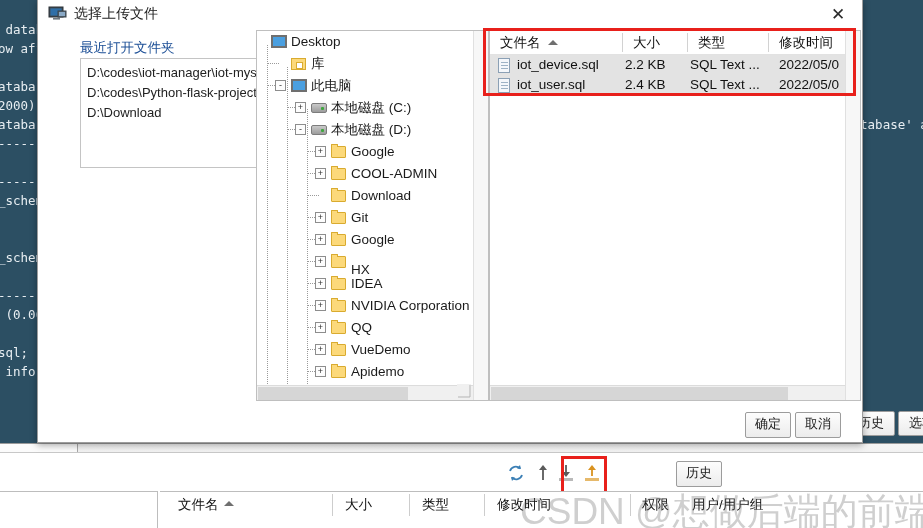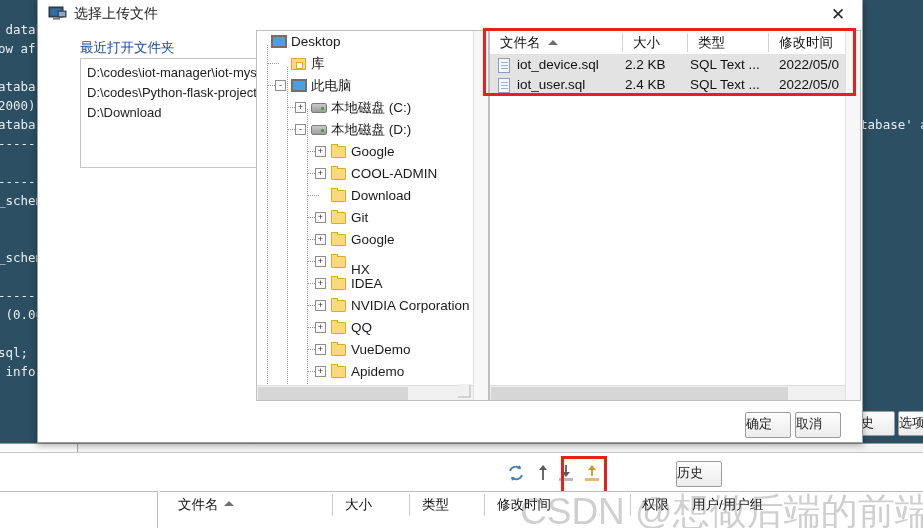--- a/index.html
+++ b/index.html
@@ -67,21 +67,21 @@
     background: #ffffff;
     border-top: 1px solid #c8c8c8;
   }
   .btn-win {
     position: absolute;
     background: linear-gradient(180deg,#fdfdfd 0%,#ececec 100%);
     border: 1px solid #9c9c9c;
     border-radius: 2px;
     font-size: 13px;
     color: #1a1a1a;
-    text-align: left;
+    text-align: center;
     line-height: 22px;
     height: 24px;
     cursor: default;
   }
   #history-bottom-button { left: 676px; top: 461px; width: 44px; }
   #history-behind-button { left: 847px; top: 411px; width: 46px; height: 23px; line-height:21px;}
   #options-behind-button { left: 898px; top: 411px; width: 46px; height: 23px; line-height:21px;}
 
   .toolbar-icons {
     position: absolute;

